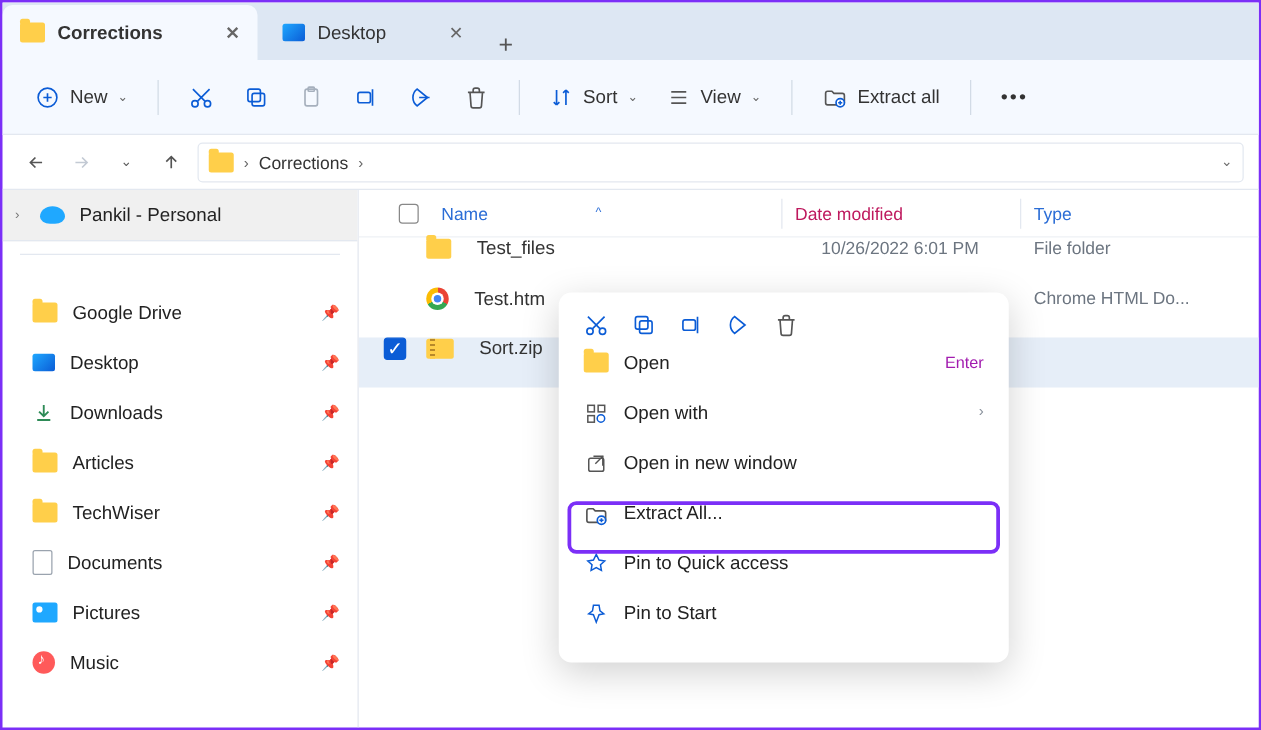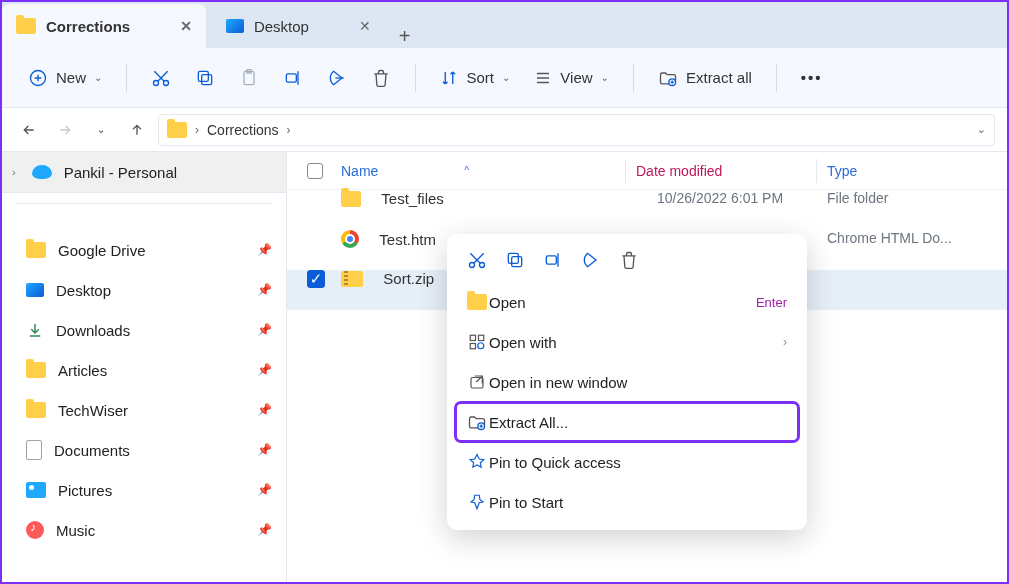--- a/index.html
+++ b/index.html
@@ -35,42 +35,42 @@
 .side-item.account { padding-left: 10px; }
 .side-item .chev { color:#777; font-size:11px; margin-right:4px; }
 .side-item .pin { margin-left:auto; color:#9aa3ae; font-size:12px; }
 .side-section.quick { padding-top:16px; padding-left: 10px;}
 .side-sep { height:1px; background:#e3e8f0; margin:10px 14px; }
 .folder-icon { width:20px; height:16px; display:inline-block; background:#ffcf4a; border-radius:2px; position:relative; }
 .folder-icon::before{content:"";position:absolute;top:-3px;left:0;width:8px;height:4px;background:#ffcf4a;border-radius:2px 2px 0 0;}
 
 
 .main { flex:1; position:relative; overflow:hidden; }
-.list-header { display:flex; height:38px; align-items:center; border-bottom:1px solid #eef1f5; font-size:14px; color:#2b6dd6; padding-left:20px; }
+.list-header { display:flex; height:38px; align-items:center; border-bottom:1px solid #eef1f5; font-size:14px; color:#2b6dd6; padding-left:32px; }
 .col-check{ width:34px; display:flex; align-items:center;}
 .col-name{ flex:1; display:flex; align-items:center; gap:6px;}
 .col-date{ width:170px; color:#be185d;}
 .col-type{ width:180px; color:#2b6dd6;}
 .sort-caret{ font-size:10px; color:#2b6dd6; margin-left:80px;}
 .col-div{width:1px;height:24px;background:#e3e8f0;margin:0 10px;}
 
 .row { display:flex; height:40px; align-items:flex-start; font-size:15px; color:#333; padding-left:20px;}
 .row.selected{ background:#e6eef8; }
 .row .col-date, .row .col-type { color:#6c7580; font-size:14px;}
 .row .chkbox{width:18px;height:18px;border:1.5px solid #888;border-radius:3px;display:inline-flex;align-items:center;justify-content:center;}
 .row.selected .chkbox{background:#0b5cd6;border-color:#0b5cd6;color:#fff;}
 .zip-icon { width:22px; height:16px; background:#ffcf4a; border-radius:2px; position:relative; display:inline-block;}
 .zip-icon::after{content:"";position:absolute;left:3px;top:0;width:4px;height:16px;background:repeating-linear-gradient(#b8882a 0 2px,#ffcf4a 2px 4px);}
 
 
 .ctx { position:absolute; left:445px; top:232px; width:360px; background:#fff; border-radius:10px; box-shadow:0 8px 30px rgba(0,0,0,.18); padding:8px; z-index:10;}
 .ctx-icons{ display:flex; gap:18px; padding:8px 12px 12px 12px; }
 .ctx-icons .ci { color:#0b5cd6; cursor:pointer; display:flex; align-items:center; justify-content:center;}
 .ctx-icons .ci.muted{ color:#777; }
-.ctx-item{ display:flex; align-items:center; height:40px; padding:0 12px; border-radius:6px; gap:2px; font-size:15px; color:#222; cursor:pointer;}
+.ctx-item{ display:flex; align-items:flex-start; height:40px; padding:0 12px; border-radius:6px; gap:12px; font-size:15px; color:#222; cursor:pointer;}
 .ctx-item .hint{ margin-left:auto; color:#a21caf; font-size:13px;}
 .ctx-item .sub-chev{ margin-left:auto; color:#8a929c; font-size:12px;}
 .ctx-item.hl{ outline:3px solid #7b2ff7; outline-offset:-2px; border-radius:6px; }
 .ci-box{ width:20px; display:inline-flex; justify-content:center; color:#555;}
 
 .chrome-ic{ width:18px;height:18px;border-radius:50%;background: conic-gradient(#ea4335 0 120deg,#34a853 120deg 240deg,#fbbc05 240deg 360deg); position:relative; display:inline-block;}
 .chrome-ic::after{content:"";position:absolute;inset:4px;border-radius:50%;background:#fff;}
 .chrome-ic::before{content:"";position:absolute;inset:6px;border-radius:50%;background:#4285f4;z-index:1;}
 
 .desktop-ic { width:18px; height:14px; background:linear-gradient(135deg,#1fa8ff,#0b5cd6); border-radius:2px; display:inline-block;}

